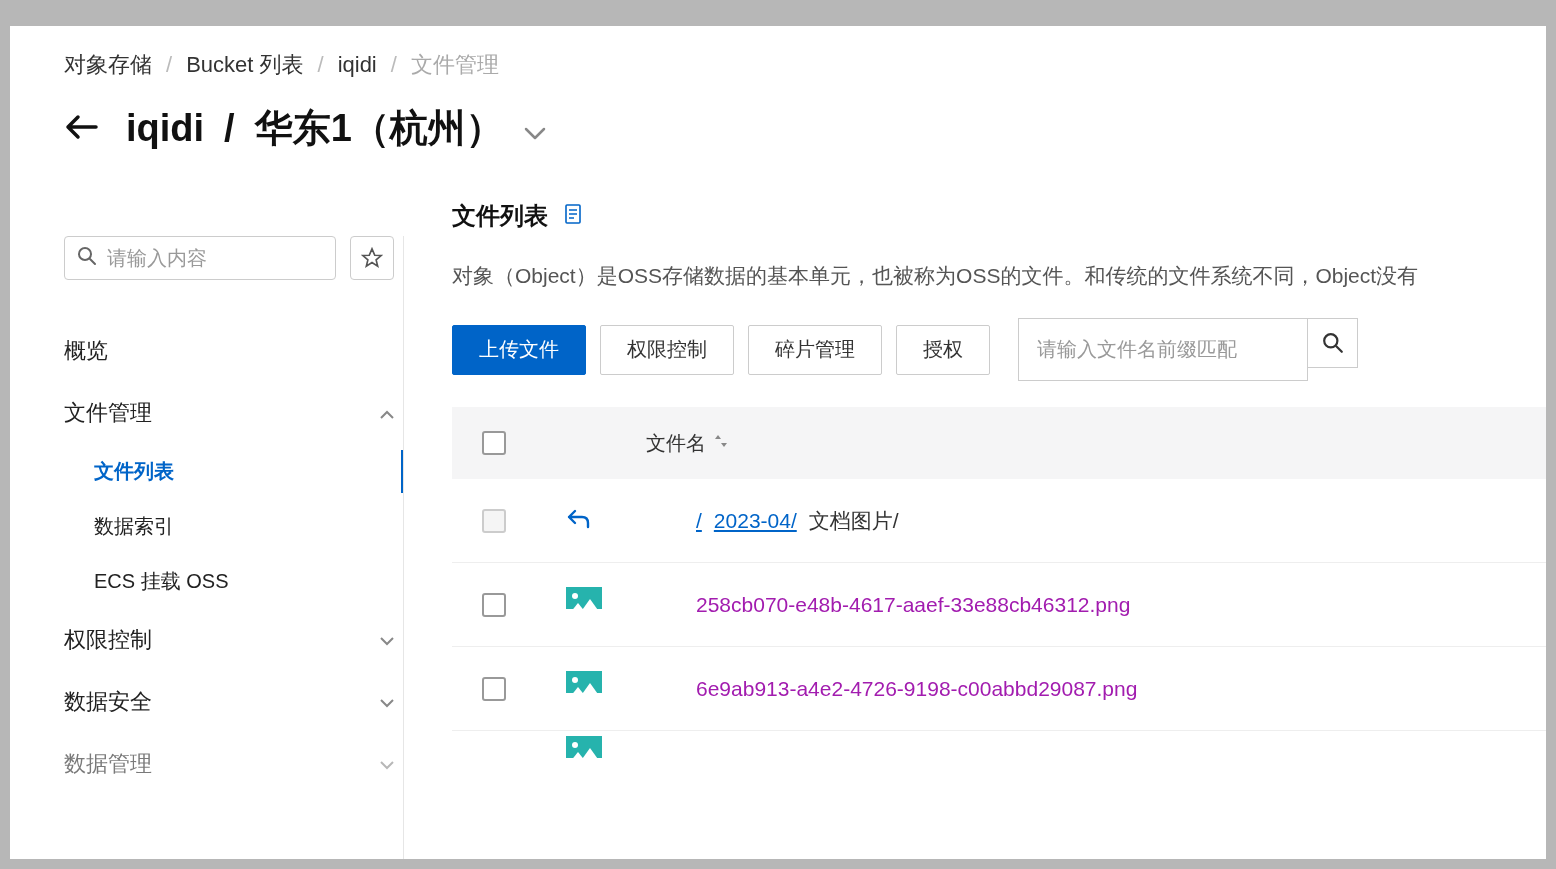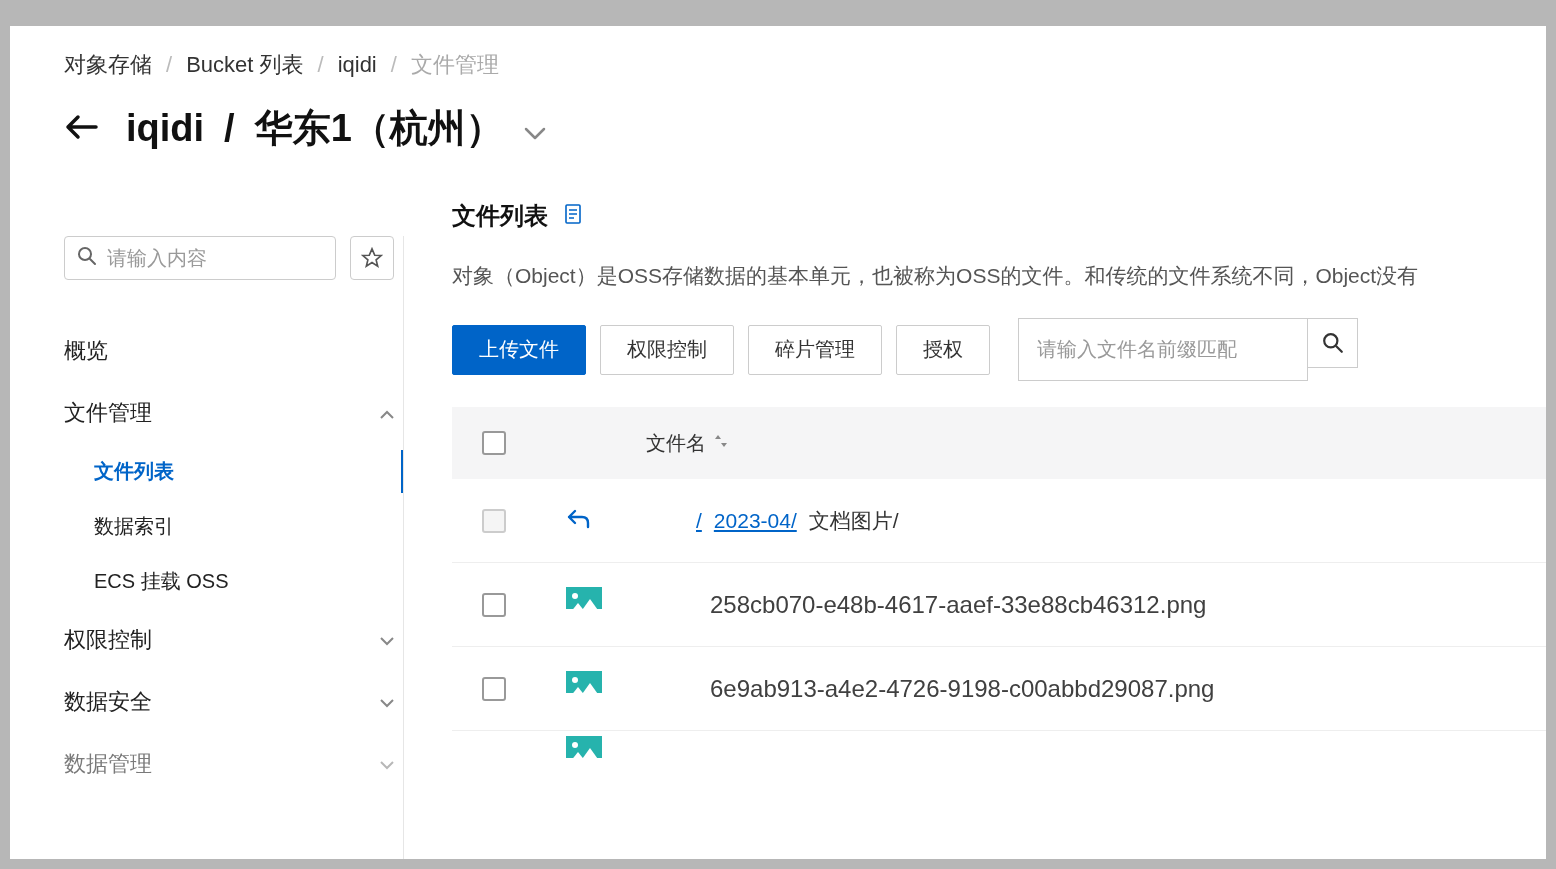--- a/index.html
+++ b/index.html
@@ -295,24 +295,23 @@
     position: absolute;
     bottom: 10px;
     left: 14px;
     width: 0; height: 0;
     border-left: 10px solid transparent;
     border-right: 10px solid transparent;
     border-bottom: 14px solid #fff;
     z-index: 2;
   }
   .file-link {
-    font-size: 24px;
-    color: #404040;
-    cursor: pointer;
-    margin-left: 14px;
+    font-size: 21px;
+    color: #a21caf;
+    cursor: pointer;
   }
   .breadcrumb-path {
     display: flex;
     align-items: center;
     gap: 12px;
     font-size: 21px;
   }
   .back-icn {
     color: #0064c8;
     font-size: 26px;

